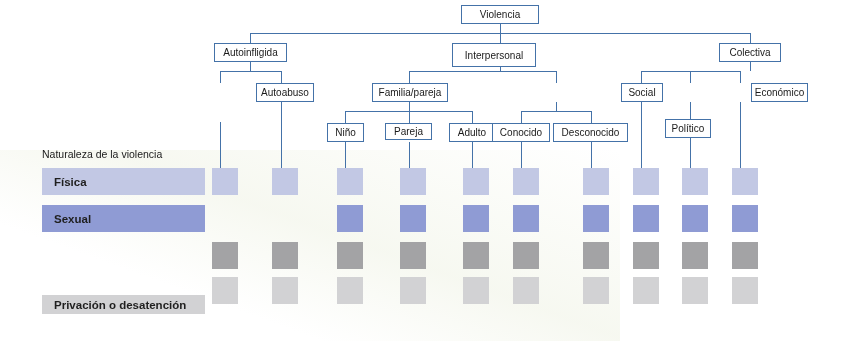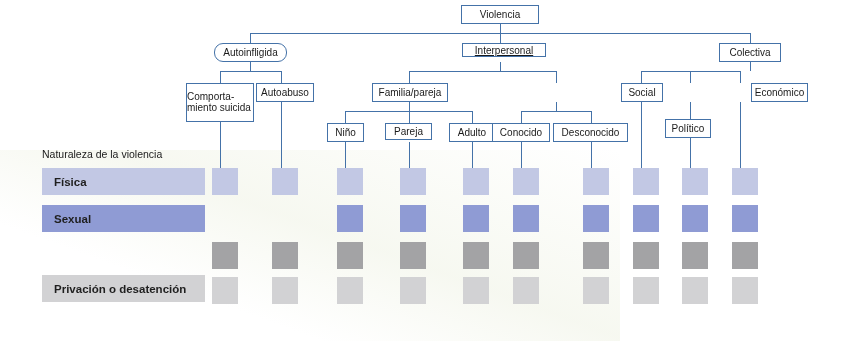--- a/index.html
+++ b/index.html
@@ -21,21 +21,21 @@
   }
   
   .node{
     position:absolute;
     box-sizing:border-box;
     border:1px solid #4472a8;
     background:#ffffff;
     color:#1a1a1a;
     font-size:10px;
     line-height:11px;
-    text-align:left;
+    text-align:center;
     display:flex;
     align-items:center;
     justify-content:center;
     z-index:3;
     white-space:nowrap;
   }
   .node.multiline{white-space:normal;line-height:10.5px;}
   
   .ln{position:absolute;background:#4472a8;z-index:1;}
   .ln.h{height:1px;}
@@ -67,43 +67,40 @@
   <div class="watermark"></div>
 
   <div class="node" style="left:461px;top:5px;width:78px;height:19px;">Violencia</div>
 
   <div class="ln v" style="left:500px;top:24px;height:9px;"></div>
   <div class="ln h" style="left:250px;top:33px;width:500px;"></div>
   <div class="ln v" style="left:250px;top:33px;height:10px;"></div>
   <div class="ln v" style="left:500px;top:33px;height:10px;"></div>
   <div class="ln v" style="left:750px;top:33px;height:10px;"></div>
 
-  <div class="node" style="left:214px;top:43px;width:73px;height:19px;border-radius:9px;">Autoinfligida</div>
-  <div class="node" style="left:462px;top:43px;width:84px;height:14px;text-decoration:underline;">Interpersonal</div>
+  <div class="node" style="left:214px;top:43px;width:73px;height:19px;">Autoinfligida</div>
+  <div class="node" style="left:452px;top:43px;width:84px;height:24px;">Interpersonal</div>
   <div class="node" style="left:719px;top:43px;width:62px;height:19px;">Colectiva</div>
 
   <div class="ln v" style="left:250px;top:62px;height:9px;"></div>
   <div class="ln h" style="left:220px;top:71px;width:61px;"></div>
   <div class="ln v" style="left:220px;top:71px;height:12px;"></div>
   <div class="ln v" style="left:281px;top:71px;height:12px;"></div>
 
   <div class="ln v" style="left:500px;top:62px;height:9px;"></div>
   <div class="ln h" style="left:409px;top:71px;width:147px;"></div>
   <div class="ln v" style="left:409px;top:71px;height:12px;"></div>
   <div class="ln v" style="left:556px;top:71px;height:12px;"></div>
 
   <div class="ln v" style="left:750px;top:62px;height:9px;"></div>
   <div class="ln h" style="left:641px;top:71px;width:99px;"></div>
   <div class="ln v" style="left:641px;top:71px;height:12px;"></div>
   <div class="ln v" style="left:690px;top:71px;height:12px;"></div>
   <div class="ln v" style="left:740px;top:71px;height:12px;"></div>
 
-  <div class="node multiline" style="left:186px;top:83px;width:68px;height:39px;">Comporta-
-miento
-suicida</div>
   <div class="node" style="left:256px;top:83px;width:58px;height:19px;">Autoabuso</div>
   <div class="node" style="left:372px;top:83px;width:76px;height:19px;">Familia/pareja</div>
   <div class="node" style="left:621px;top:83px;width:42px;height:19px;">Social</div>
   <div class="node" style="left:665px;top:83px;width:46px;height:19px;margin-top:36px;">Político</div>
   <div class="node" style="left:712px;top:83px;width:57px;height:19px;margin-left:39px;">Económico</div>
 
   <div class="ln v" style="left:409px;top:102px;height:9px;"></div>
   <div class="ln h" style="left:345px;top:111px;width:127px;"></div>
   <div class="ln v" style="left:345px;top:111px;height:12px;"></div>
   <div class="ln v" style="left:409px;top:111px;height:12px;"></div>
@@ -128,21 +125,21 @@
   <div class="ln v" style="left:521px;top:142px;height:26px;"></div>
   <div class="ln v" style="left:591px;top:142px;height:26px;"></div>
   <div class="ln v" style="left:641px;top:102px;height:66px;"></div>
   <div class="ln v" style="left:690px;top:102px;height:66px;"></div>
   <div class="ln v" style="left:740px;top:102px;height:66px;"></div>
 
   <div class="sectiontitle" style="left:42px;top:148px;">Naturaleza de la violencia</div>
 
   <div class="rowlabel" style="left:42px;top:168px;width:163px;height:27px;background:#c2c8e4;">Física</div>
   <div class="rowlabel" style="left:42px;top:205px;width:163px;height:27px;background:#8f9bd4;">Sexual</div>
-  <div class="rowlabel" style="left:42px;top:275px;width:163px;height:27px;background:#d2d2d4;">Privación o desatención</div>
+  <div class="rowlabel" style="left:42px;top:295px;width:163px;height:19px;background:#d2d2d4;">Privación o desatención</div>
 
   <div id="cells">
       <div class="cell" style="left: 212px; top: 168px; width: 26px; height: 27px; background: rgb(194, 200, 228);"></div>
       <div class="cell" style="left: 272px; top: 168px; width: 26px; height: 27px; background: rgb(194, 200, 228);"></div>
       <div class="cell" style="left: 337px; top: 168px; width: 26px; height: 27px; background: rgb(194, 200, 228);"></div>
       <div class="cell" style="left: 400px; top: 168px; width: 26px; height: 27px; background: rgb(194, 200, 228);"></div>
       <div class="cell" style="left: 463px; top: 168px; width: 26px; height: 27px; background: rgb(194, 200, 228);"></div>
       <div class="cell" style="left: 513px; top: 168px; width: 26px; height: 27px; background: rgb(194, 200, 228);"></div>
       <div class="cell" style="left: 583px; top: 168px; width: 26px; height: 27px; background: rgb(194, 200, 228);"></div>
       <div class="cell" style="left: 633px; top: 168px; width: 26px; height: 27px; background: rgb(194, 200, 228);"></div>

